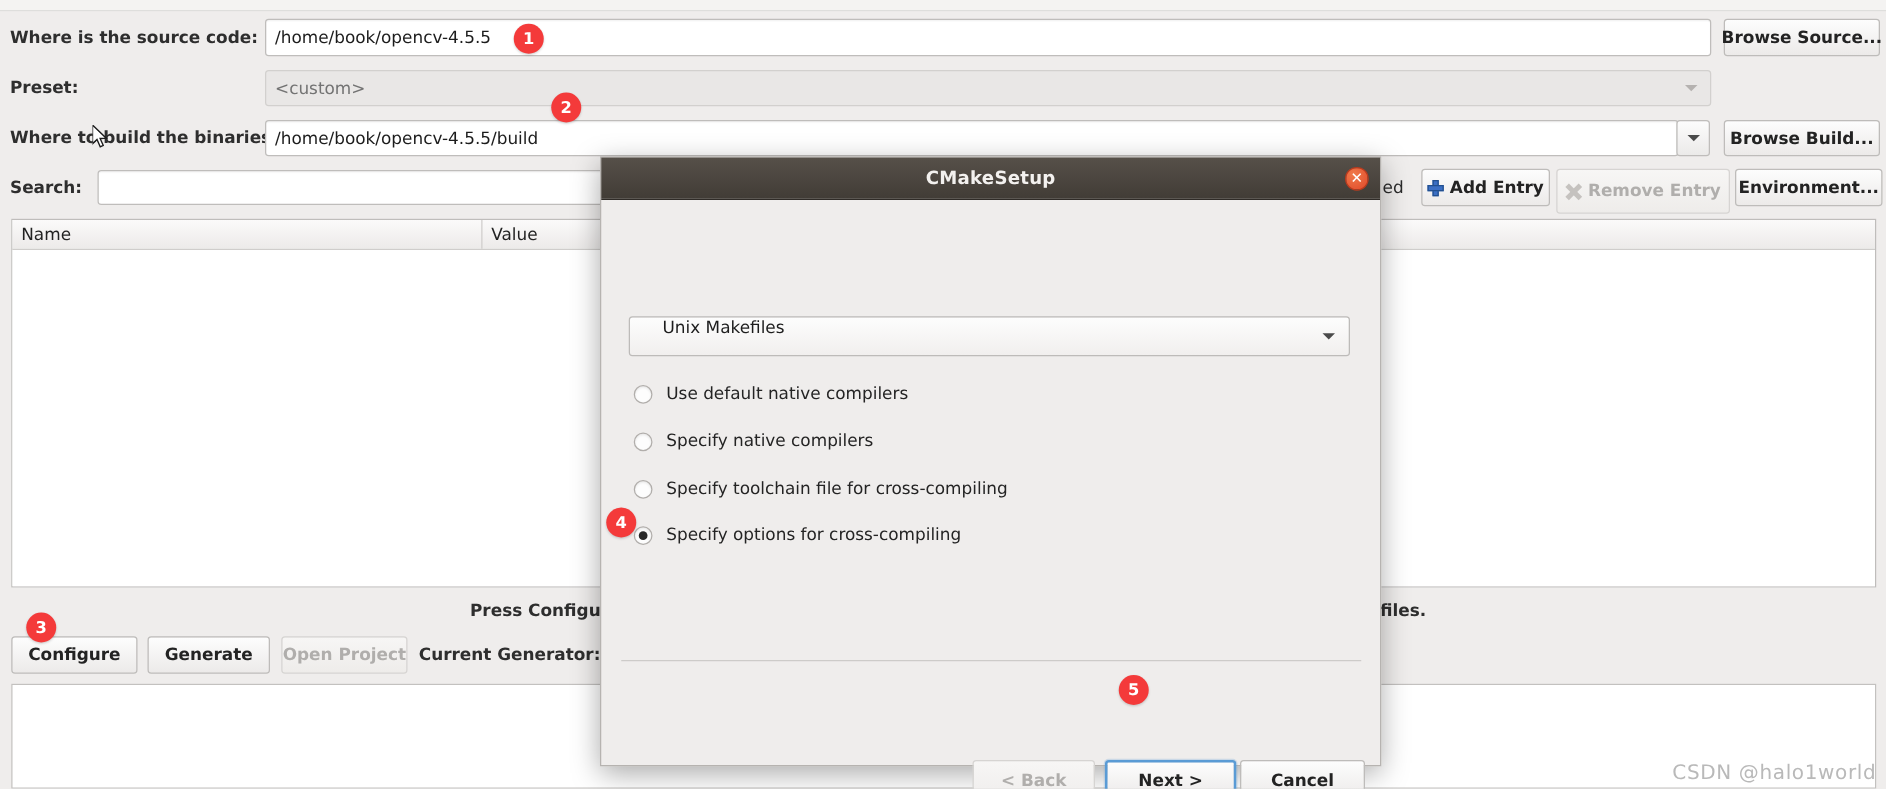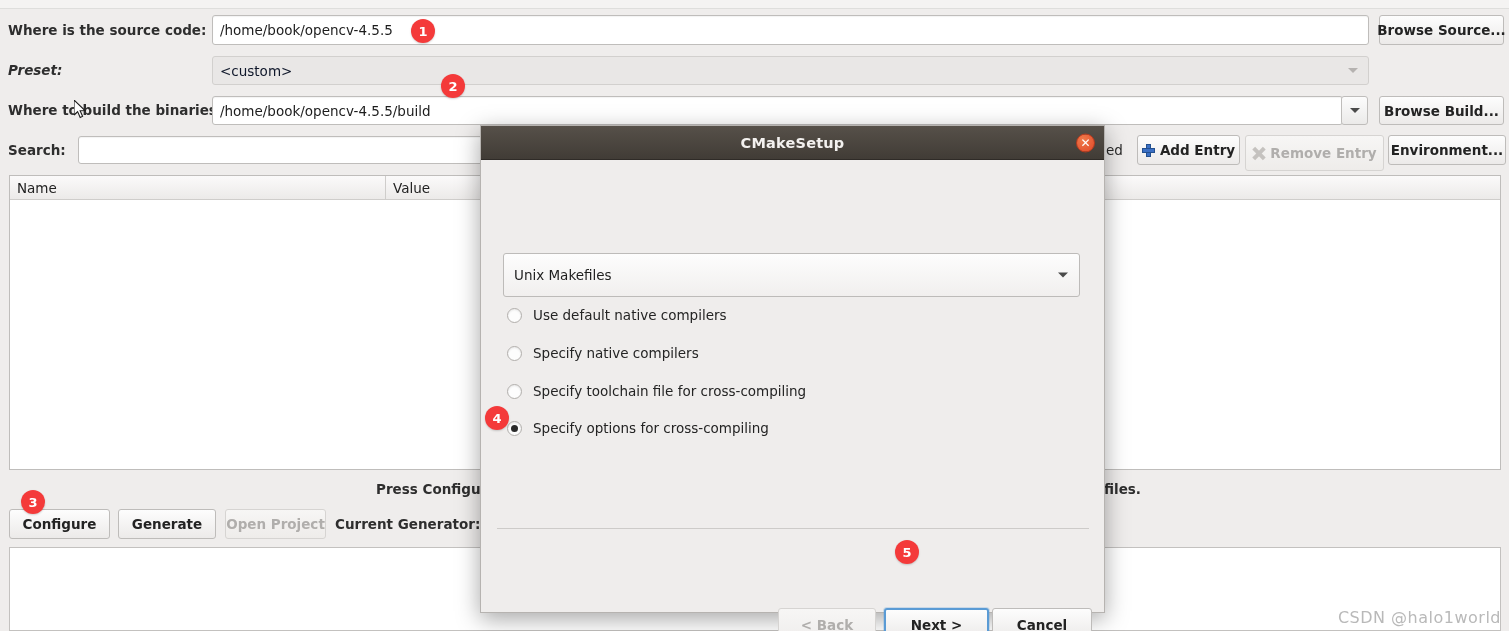--- a/index.html
+++ b/index.html
@@ -41,21 +41,21 @@
     border-radius: 3px;
     display: flex;
     align-items: center;
     padding: 0 7px;
     font-size: 13.5px;
     color: #1c1c1c;
     box-shadow: inset 0 1px 1px rgba(0,0,0,0.05);
   }
   .textfield.disabled {
     background: #e9e7e6;
-    color: #0f172a;
+    color: #737373;
     border-color: #d2d0ce;
     box-shadow: none;
   }
   .combo-arrow {
     position: absolute;
     background: linear-gradient(#fcfcfc,#ebeae9);
     border: 1px solid #bfbdbb;
     border-radius: 3px;
     display: flex; align-items: center; justify-content: center;
   }
@@ -210,26 +210,26 @@
   .dialog-body { position: relative; height: 453px; }
 
   .dlg-text {
     position: absolute;
     font-size: 13.5px;
     color: #2a2a2a;
     white-space: nowrap;
   }
   .dlg-combo {
     position: absolute;
-    left: 22px; top: 93px; width: 577px; height: 44px;
+    left: 22px; top: 93px; width: 577px; height: 32px;
     background: linear-gradient(#fdfdfd,#f1efee);
     border: 1px solid #bdbbb9;
     border-radius: 3px;
-    display: flex; align-items: center;
-    padding: 0 10px;
+    display: flex; align-items: flex-start;
+    padding: 0 26px;
     font-size: 13.5px;
     color: #1d1d1d;
   }
   .dlg-combo .arrow {
     position: absolute; right: 11px; top: 50%; transform: translateY(-50%);
   }
 
   .radio-row {
     position: absolute;
     left: 26px;
@@ -309,21 +309,21 @@
   <div class="row-label" style="left:8px; top:22px;">
     <span>Where is the source code:</span>
   </div>
   <div class="textfield" id="src-field" style="left:212px; top:15px; width:1157px; height:30px;">
     <span>/home/book/opencv-4.5.5</span>
   </div>
   <div class="btn" style="left:1379px; top:15px; width:125px; height:30px;">
     <span class="lbl">Browse Source...</span>
   </div>
 
-  <div class="row-label" style="left:8px; top:62px;font-style:italic;">
+  <div class="row-label" style="left:8px; top:62px;">
     <span>Preset:</span>
   </div>
   <div class="textfield disabled" style="left:212px; top:56px; width:1157px; height:29px;">
     <span>&lt;custom&gt;</span>
   </div>
   <div class="combo-arrow flat" style="left:1340px; top:56px; width:26px; height:29px;">
     <span class="tri-down dim"></span>
   </div>
 
   <div class="row-label" style="left:8px; top:102px;">

